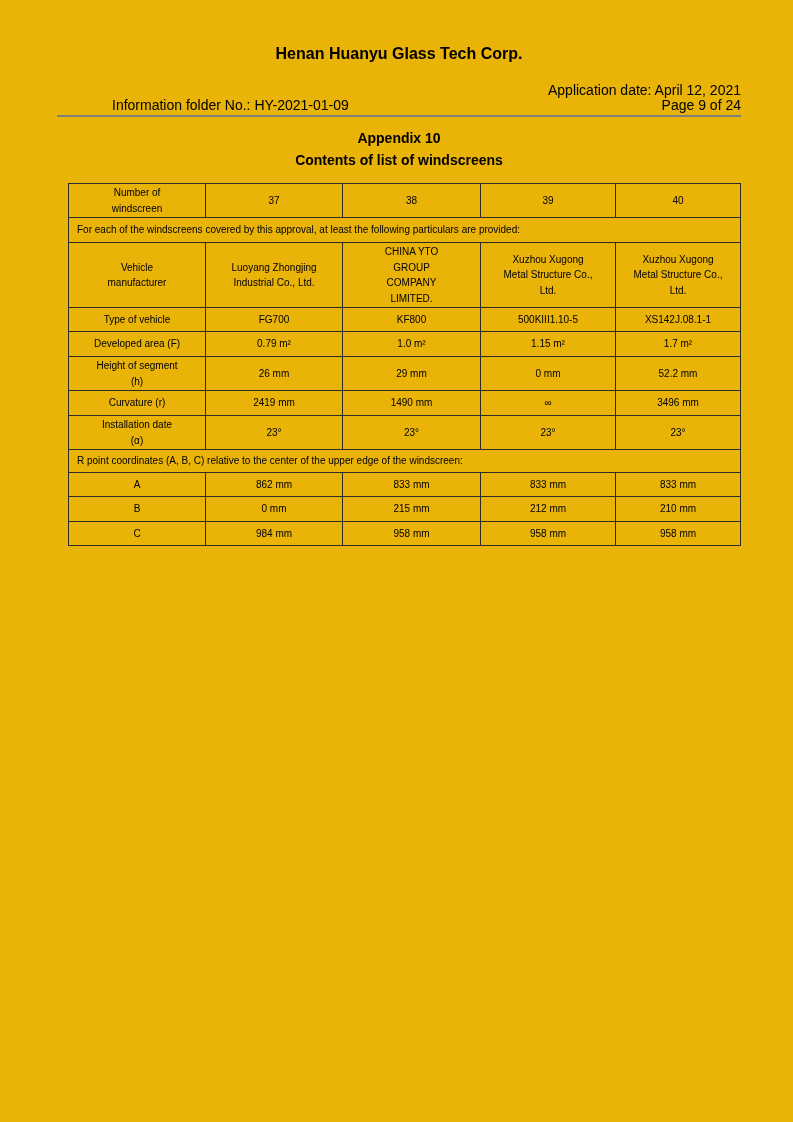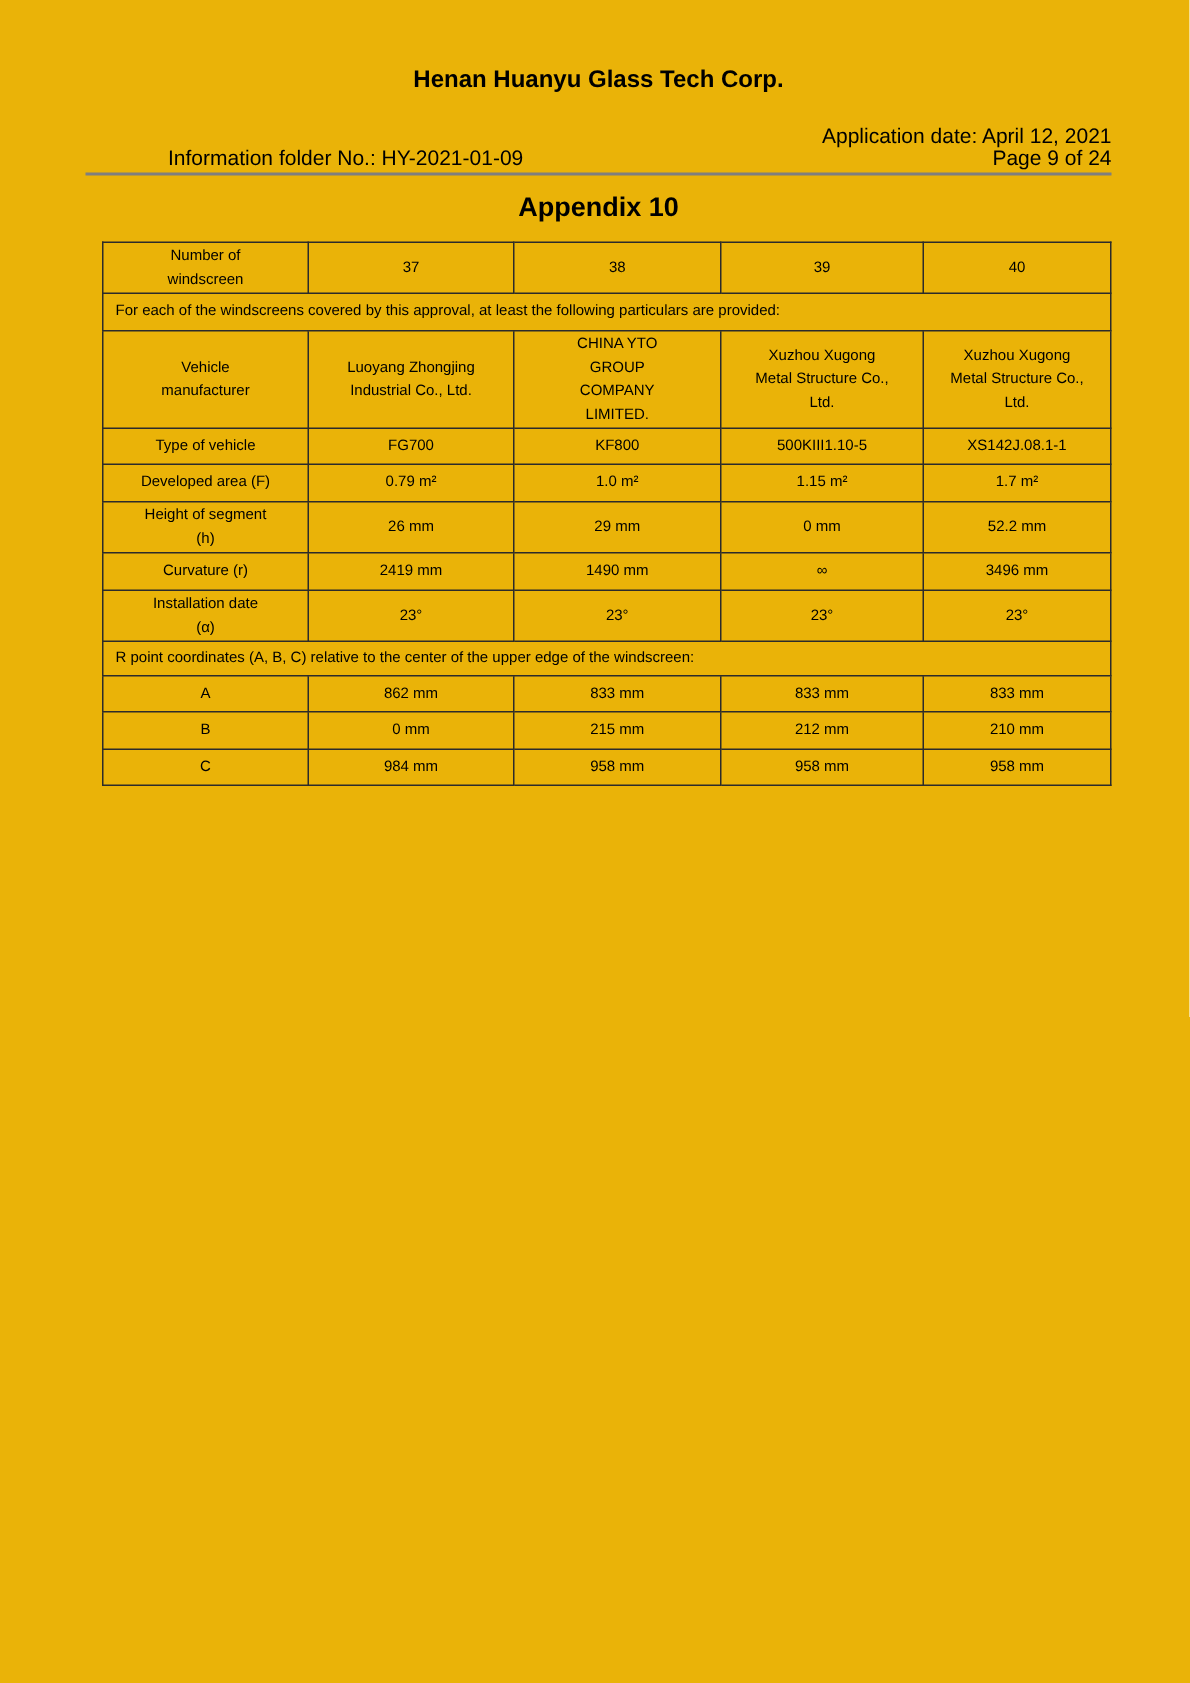--- a/index.html
+++ b/index.html
@@ -44,21 +44,21 @@
   }
   .header-rule {
     margin-top: 3px;
     border: 0;
     border-bottom: 2px solid #7f7f7f;
     height: 0;
   }
   .appendix-title {
     text-align: center;
     font-weight: bold;
-    font-size: 18px;
+    font-size: 14px;
     line-height: 16px;
     margin-top: 13px;
   }
   .appendix-subtitle {
     text-align: center;
     font-weight: bold;
     font-size: 14px;
     line-height: 16px;
     margin-top: 6px;
   }
@@ -96,20 +96,21 @@
       <div class="info-left">Information folder No.: HY-2021-01-09</div>
       <div class="info-right">
         <div>Application date: April 12, 2021</div>
         <div>Page 9 of 24</div>
       </div>
     </div>
 
     <hr class="header-rule">
 
     <div class="appendix-title">Appendix 10</div>
+    <div class="appendix-subtitle">Contents of list of windscreens</div>
 
     <table class="windscreen-table">
       <colgroup>
         <col style="width:137px">
         <col style="width:137px">
         <col style="width:138px">
         <col style="width:135px">
         <col style="width:125px">
       </colgroup>
       <tbody>

